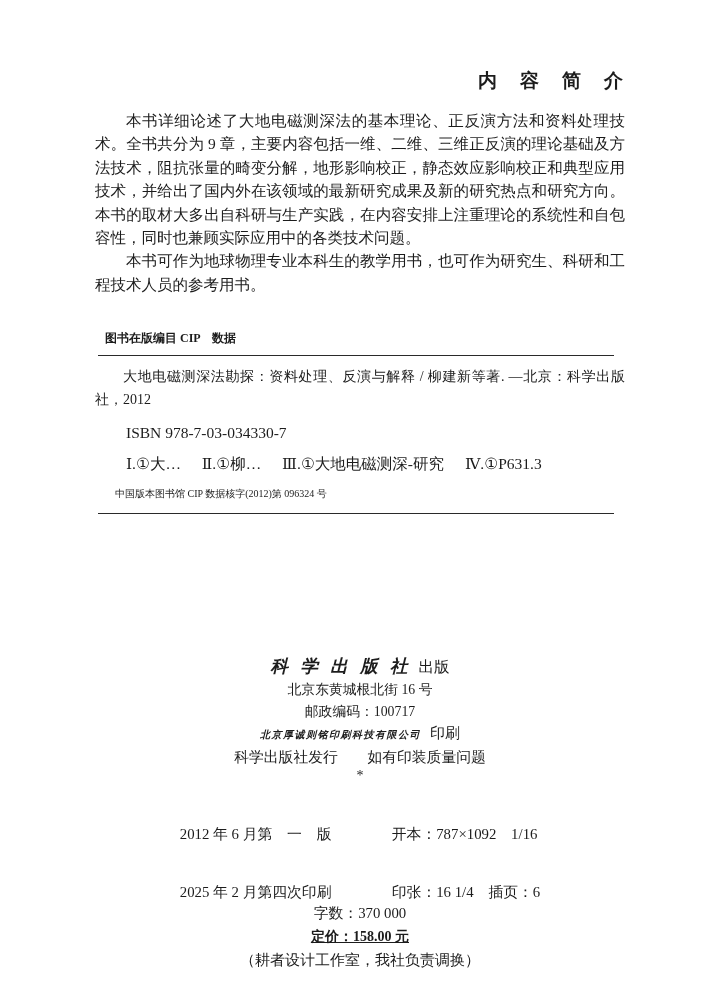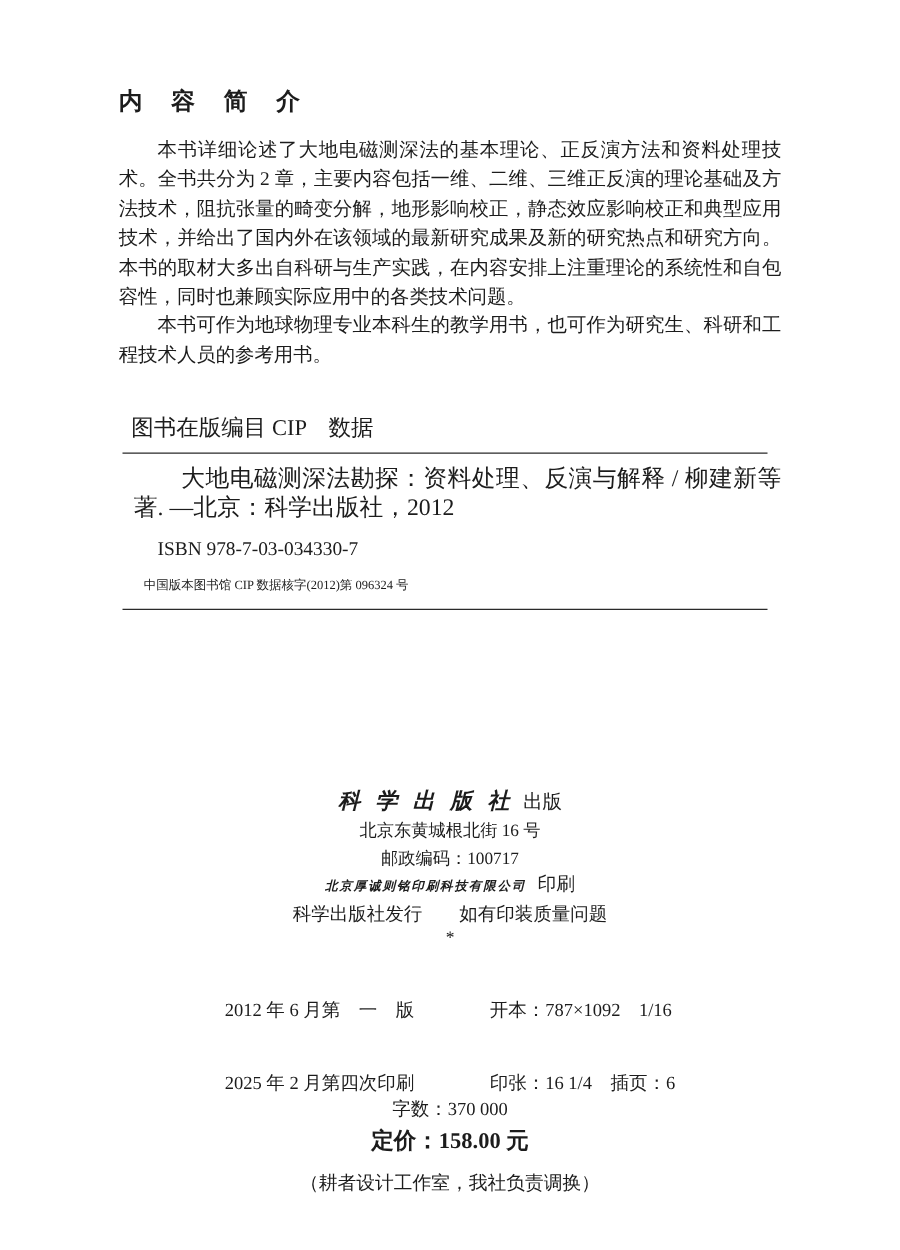--- a/index.html
+++ b/index.html
@@ -22,54 +22,54 @@
     background: #ffffff;
   }
   .content {
     margin: 0 95px;
     width: 530px;
   }
 
   
   .intro-title {
     margin: 68px 0 12px 0;
-    text-align: left;
+    text-align: right;
     font-size: 19px;
     font-weight: bold;
     letter-spacing: 2px;
     white-space: pre-wrap;
   }
   .intro-para {
     margin: 0;
     font-size: 15.5px;
     line-height: 23.4px;
     text-align: justify;
     text-indent: 2em;
     white-space: pre-wrap;
   }
   .intro-para.first {
     margin-top: 15px;
   }
 
   
   .cip-heading {
     margin: 34px 0 0 10px;
-    font-size: 18px;
-    font-weight: normal;
+    font-size: 12px;
+    font-weight: bold;
     white-space: pre-wrap;
   }
   .rule {
     border: none;
     border-top: 1.6px solid #2a2a2a;
     margin: 8px 0 0 3px;
     width: 516px;
   }
   .cip-record {
-    margin: 10px 0 0 12px;
-    font-size: 19px;
+    margin: 10px 0 0 0;
+    font-size: 14px;
     line-height: 22.5px;
     text-indent: 2em;
     text-align: justify;
     white-space: pre-wrap;
   }
   .cip-isbn {
     margin: 13px 0 0 0;
     font-size: 15.5px;
     text-indent: 2em;
     white-space: pre-wrap;
@@ -175,48 +175,50 @@
     white-space: pre-wrap;
     margin-top: 36px;
   }
   .wordcount-line {
     margin: 0;
     font-size: 14.8px;
     line-height: 21px;
     white-space: pre-wrap;
   }
   .price-line {
-    margin: 1px 0 12px 0;
-    font-size: 18px;
+    margin: 1px 0 0 0;
+    font-size: 14px;
     line-height: 24px;
     font-weight: bold;
     white-space: pre-wrap;
+    text-decoration: underline;
   }
   .notice-line {
     margin: 0;
     font-size: 15px;
     line-height: 23px;
     white-space: pre-wrap;
   }
 </style>
 </head>
 <body>
 
 <div class="page">
   <div class="content">
 
     <h1 class="intro-title">内　容　简　介</h1>
-    <p class="intro-para first">本书详细论述了大地电磁测深法的基本理论、正反演方法和资料处理技术。全书共分为 2 章，主要内容包括一维、二维、三维正反演的理论基础及方法技术，阻抗张量的畸变分解，地形影响校正，静态效应影响校正和典型应用技术，并给出了国内外在该领域的最新研究成果及新的研究热点和研究方向。本书的取材大多出自科研与生产实践，在内容安排上注重理论的系统性和自包容性，同时也兼顾实际应用中的各类技术问题。</p>
+    <p class="intro-para first">本书详细论述了大地电磁测深法的基本理论、正反演方法和资料处理技术。全书共分为 9 章，主要内容包括一维、二维、三维正反演的理论基础及方法技术，阻抗张量的畸变分解，地形影响校正，静态效应影响校正和典型应用技术，并给出了国内外在该领域的最新研究成果及新的研究热点和研究方向。本书的取材大多出自科研与生产实践，在内容安排上注重理论的系统性和自包容性，同时也兼顾实际应用中的各类技术问题。</p>
     <p class="intro-para">本书可作为地球物理专业本科生的教学用书，也可作为研究生、科研和工程技术人员的参考用书。</p>
 
     <section>
       <h2 class="cip-heading">图书在版编目 CIP　数据</h2>
       <hr class="rule">
       <p class="cip-record">大地电磁测深法勘探：资料处理、反演与解释 / 柳建新等著. —北京：科学出版社，2012</p>
       <p class="cip-isbn">ISBN 978-7-03-034330-7</p>
+      <p class="cip-class"><span>Ⅰ.①大…</span><span>Ⅱ.①柳…</span><span>Ⅲ.①大地电磁测深-研究</span><span>Ⅳ.①P631.3</span></p>
       <p class="cip-registry">中国版本图书馆 CIP 数据核字(2012)第 096324 号</p>
       <hr class="rule bottom">
     </section>
 
 
     <div class="colophon">
       <p class="pub-line"><span class="brush">科 学 出 版 社</span><span class="pub-suffix">出版</span></p>
       <p class="col-line">北京东黄城根北街 16 号</p>
       <p class="col-line">邮政编码：100717</p>
       <p class="printer-line"><span class="printer-brush">北京厚诚则铭印刷科技有限公司</span><span class="printer-suffix">印刷</span></p>

